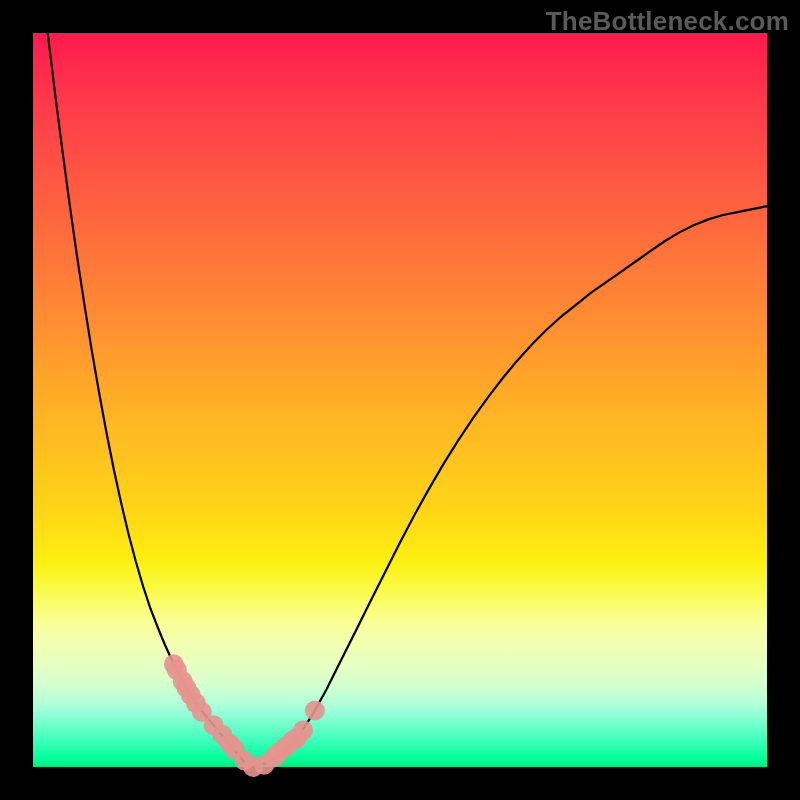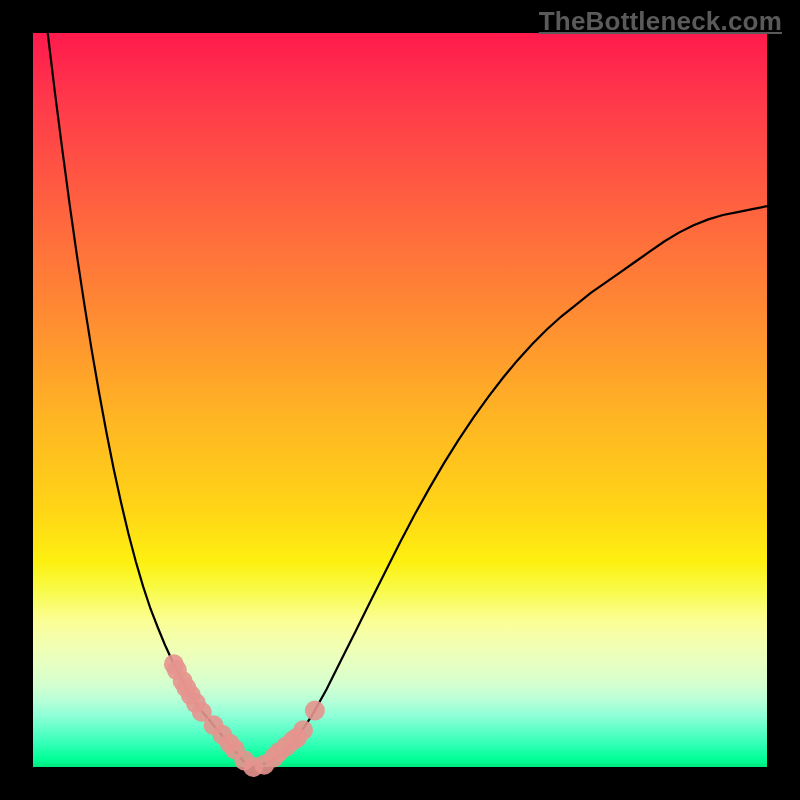--- a/index.html
+++ b/index.html
@@ -41,26 +41,25 @@
       #b6ffd8 91%,
       #8effd7 93%,
       #5effc8 95%,
       #2fffb5 97%,
       #00ff95 99%,
       #00e880 100%);
   }
   .watermark {
     position: absolute;
     top: 6px;
-    right: 18px;
+    right: 11px;
     color: #5a5a5a;
     font-size: 26px;
     font-weight: 600;
     letter-spacing: 0.2px;
-    text-decoration: underline;
   }
   svg.curve {
     position: absolute;
     top: 0;
     left: 0;
     width: 734px;
     height: 734px;
     overflow: visible;
   }
   .data-point {

